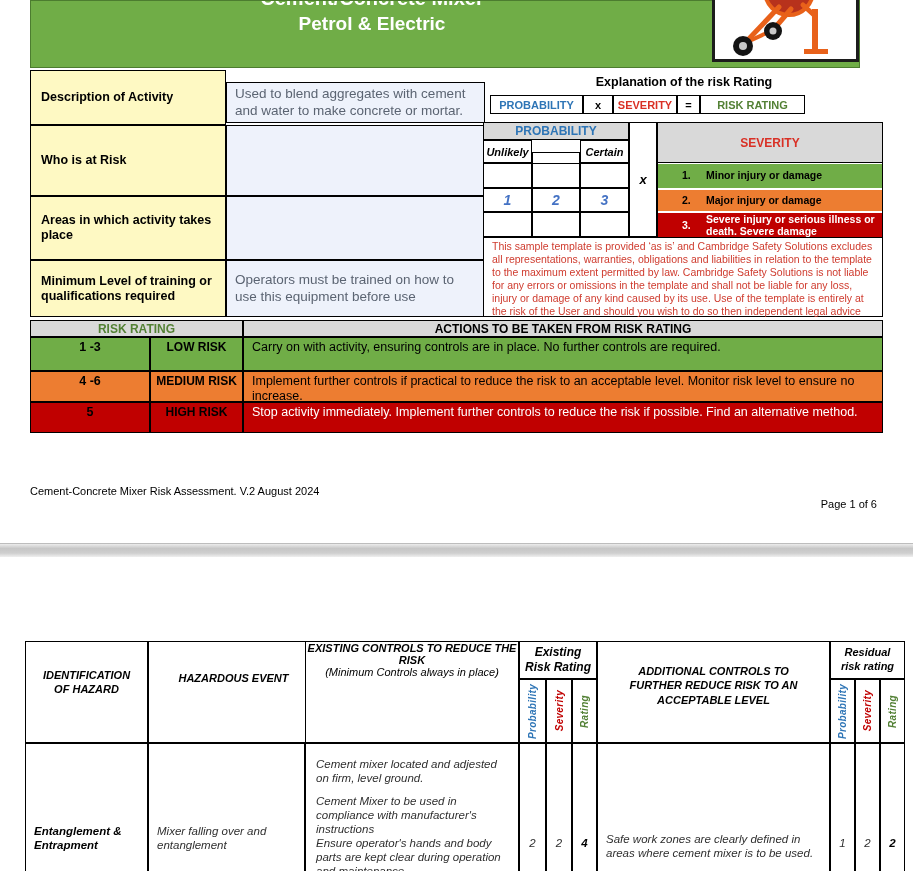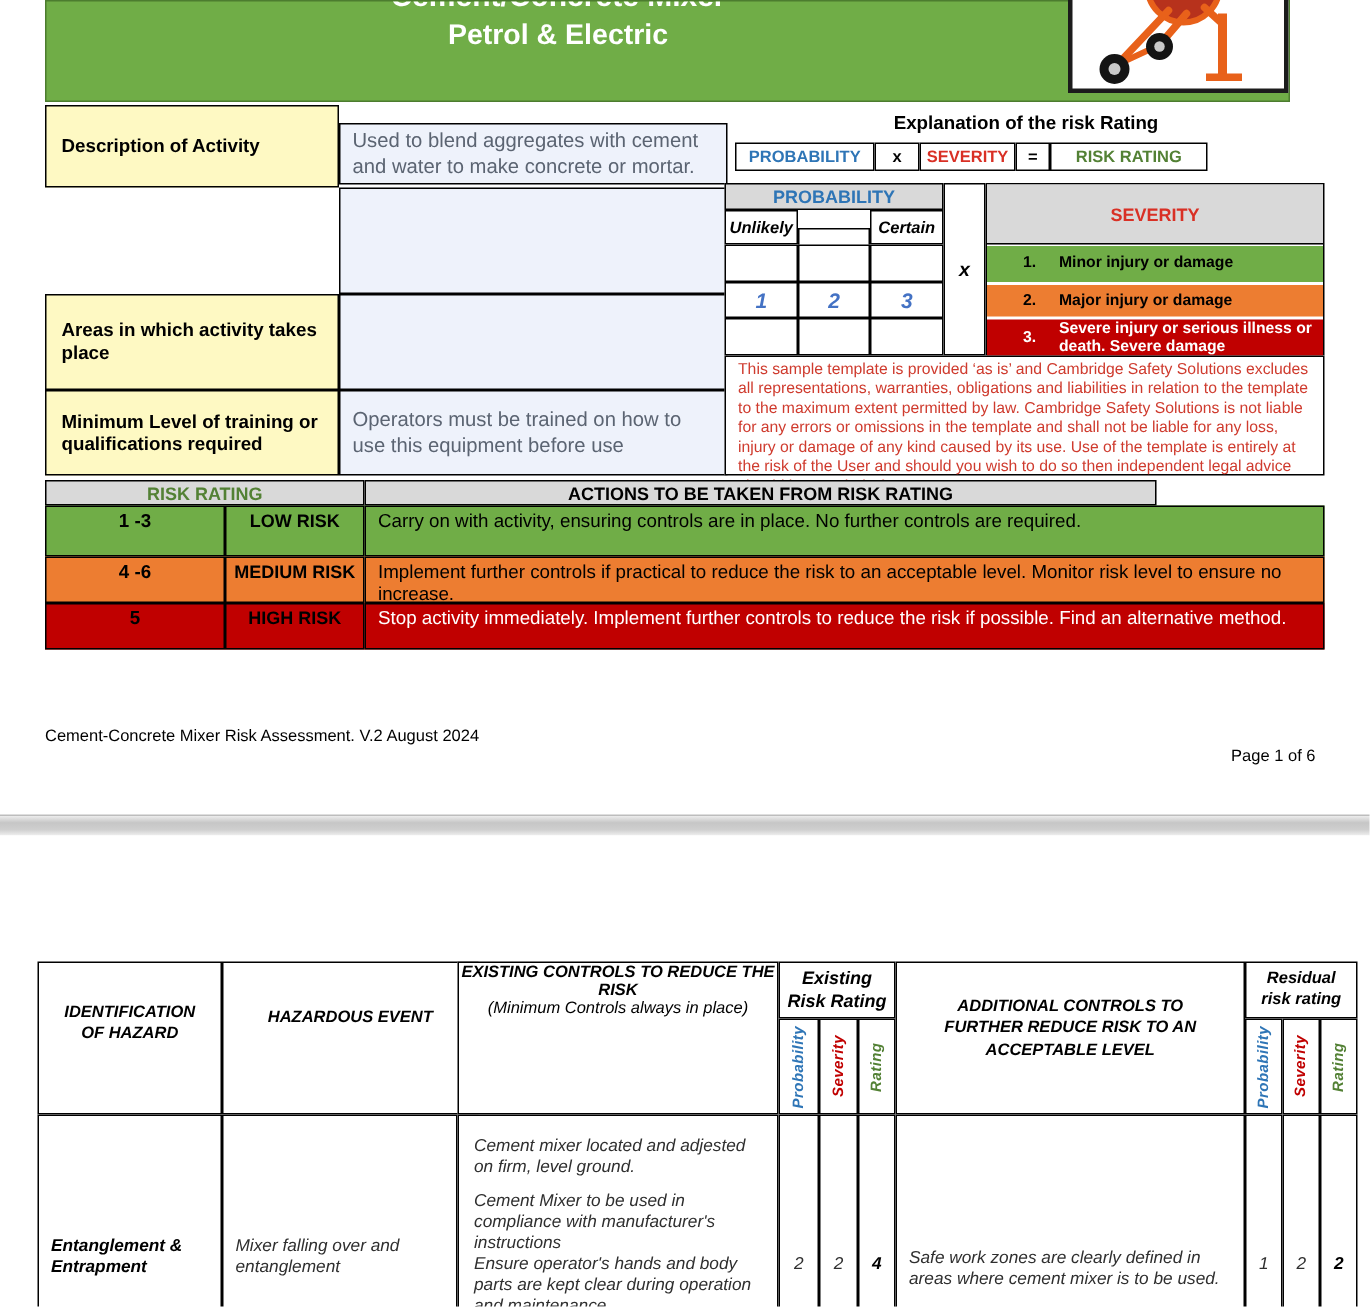--- a/index.html
+++ b/index.html
@@ -62,20 +62,23 @@
     </svg>
   </div>
 
   <div class="cell lbl hleft" style="left:30px;top:70px;width:196px;height:55px;padding:0 10px;">
     <span>Description of Activity</span>
     </div>
   <div class="cell val hleft" style="left:226px;top:82px;width:259px;height:41px;padding:2px 8px;">
     <span>Used to blend aggregates with cement and water to make concrete or mortar.</span>
     </div>
 
+  <div class="cell lbl hleft" style="left:30px;top:125px;width:196px;height:71px;padding:0 10px;">
+    <span>Who is at Risk</span>
+    </div>
   <div class="cell val hleft" style="left:226px;top:125px;width:259px;height:71px;padding:2px 8px;">
     <span></span>
     </div>
 
   <div class="cell lbl hleft" style="left:30px;top:196px;width:196px;height:64px;padding:0 10px;">
     <span>Areas in which activity takes place</span>
     </div>
   <div class="cell val hleft" style="left:226px;top:196px;width:259px;height:64px;padding:2px 8px;">
     <span></span>
     </div>
@@ -127,21 +130,21 @@
       <span class="sevnum">3.</span>
       <span style="padding-right:4px;">Severe injury or serious illness or death. Severe damage</span>
     </div>
   </div>
 
   <div class="abs" style="left:483px;top:237px;width:400px;height:80px;border:1px solid #000;background:#fff;padding:2px 8px;">
     <span style="color:#CF3B2E;font-size:10.5px;line-height:13px;display:block;">This sample template is provided ‘as is’ and Cambridge Safety Solutions excludes all representations, warranties, obligations and liabilities in relation to the template to the maximum extent permitted by law. Cambridge Safety Solutions is not liable for any errors or omissions in the template and shall not be liable for any loss, injury or damage of any kind caused by its use. Use of the template is entirely at the risk of the User and should you wish to do so then independent legal advice should be sought before use.</span>
   </div>
 
   <div class="cell grayhead greentxt" style="left:30px;top:320px;width:213px;height:17px;font-size:12px;">RISK RATING</div>
-  <div class="cell grayhead" style="left:243px;top:320px;width:528px;height:17px;font-size:12px;">ACTIONS TO BE TAKEN FROM RISK RATING</div>
+  <div class="cell grayhead" style="left:243px;top:320px;width:640px;height:17px;font-size:12px;">ACTIONS TO BE TAKEN FROM RISK RATING</div>
 
   <div class="cell green-bg fw-b vtop" style="left:30px;top:337px;width:120px;height:34px;font-size:12.5px;padding-top:2px;">1 -3</div>
   <div class="cell green-bg fw-b vtop" style="left:150px;top:337px;width:93px;height:34px;font-size:12px;padding-top:2px;">LOW RISK</div>
   <div class="cell green-bg hleft vtop" style="left:243px;top:337px;width:640px;height:34px;font-size:12.5px;padding:2px 8px;">Carry on with activity, ensuring controls are in place. No further controls are required.</div>
 
   <div class="cell orange-bg fw-b vtop" style="left:30px;top:371px;width:120px;height:31px;font-size:12.5px;padding-top:2px;">4 -6</div>
   <div class="cell orange-bg fw-b vtop" style="left:150px;top:371px;width:93px;height:31px;font-size:12px;padding-top:2px;">MEDIUM RISK</div>
   <div class="cell orange-bg hleft vtop" style="left:243px;top:371px;width:640px;height:31px;font-size:12.5px;padding:2px 8px;line-height:1.2;">Implement further controls if practical to reduce the risk to an acceptable level. Monitor risk level to ensure no increase.</div>
 
   <div class="cell red-bg fw-b vtop" style="left:30px;top:402px;width:120px;height:31px;font-size:12.5px;padding-top:2px;">5</div>

